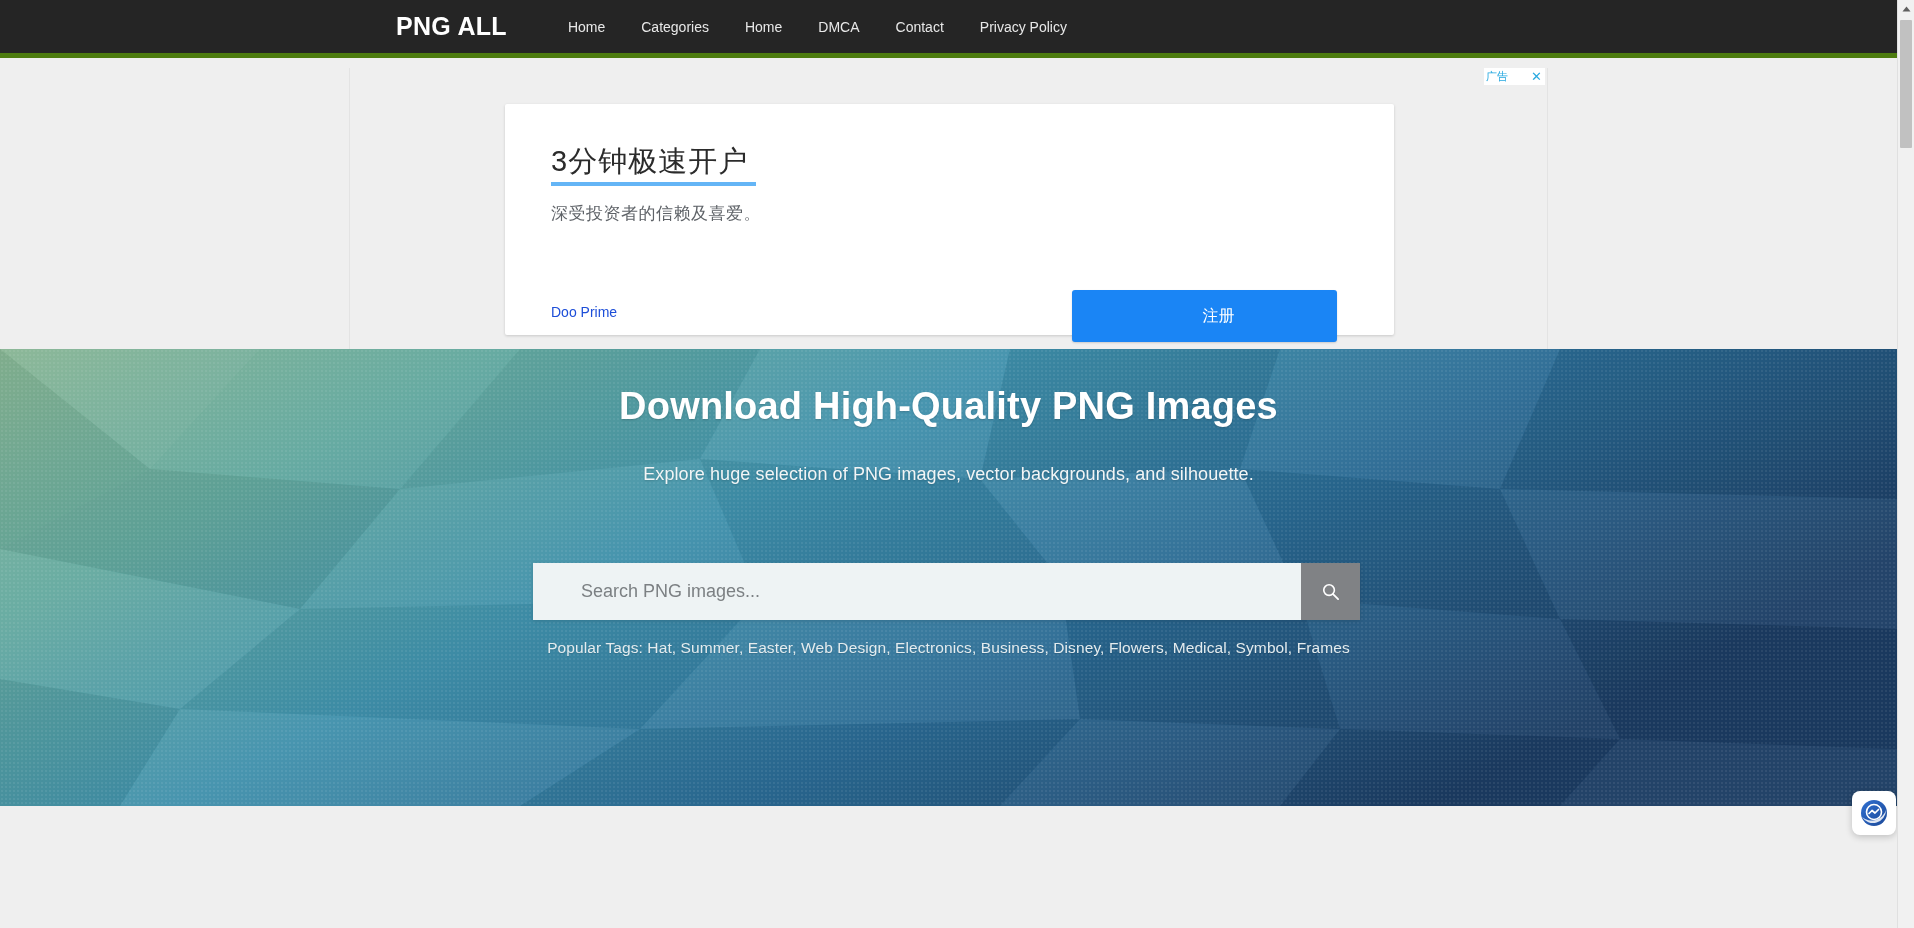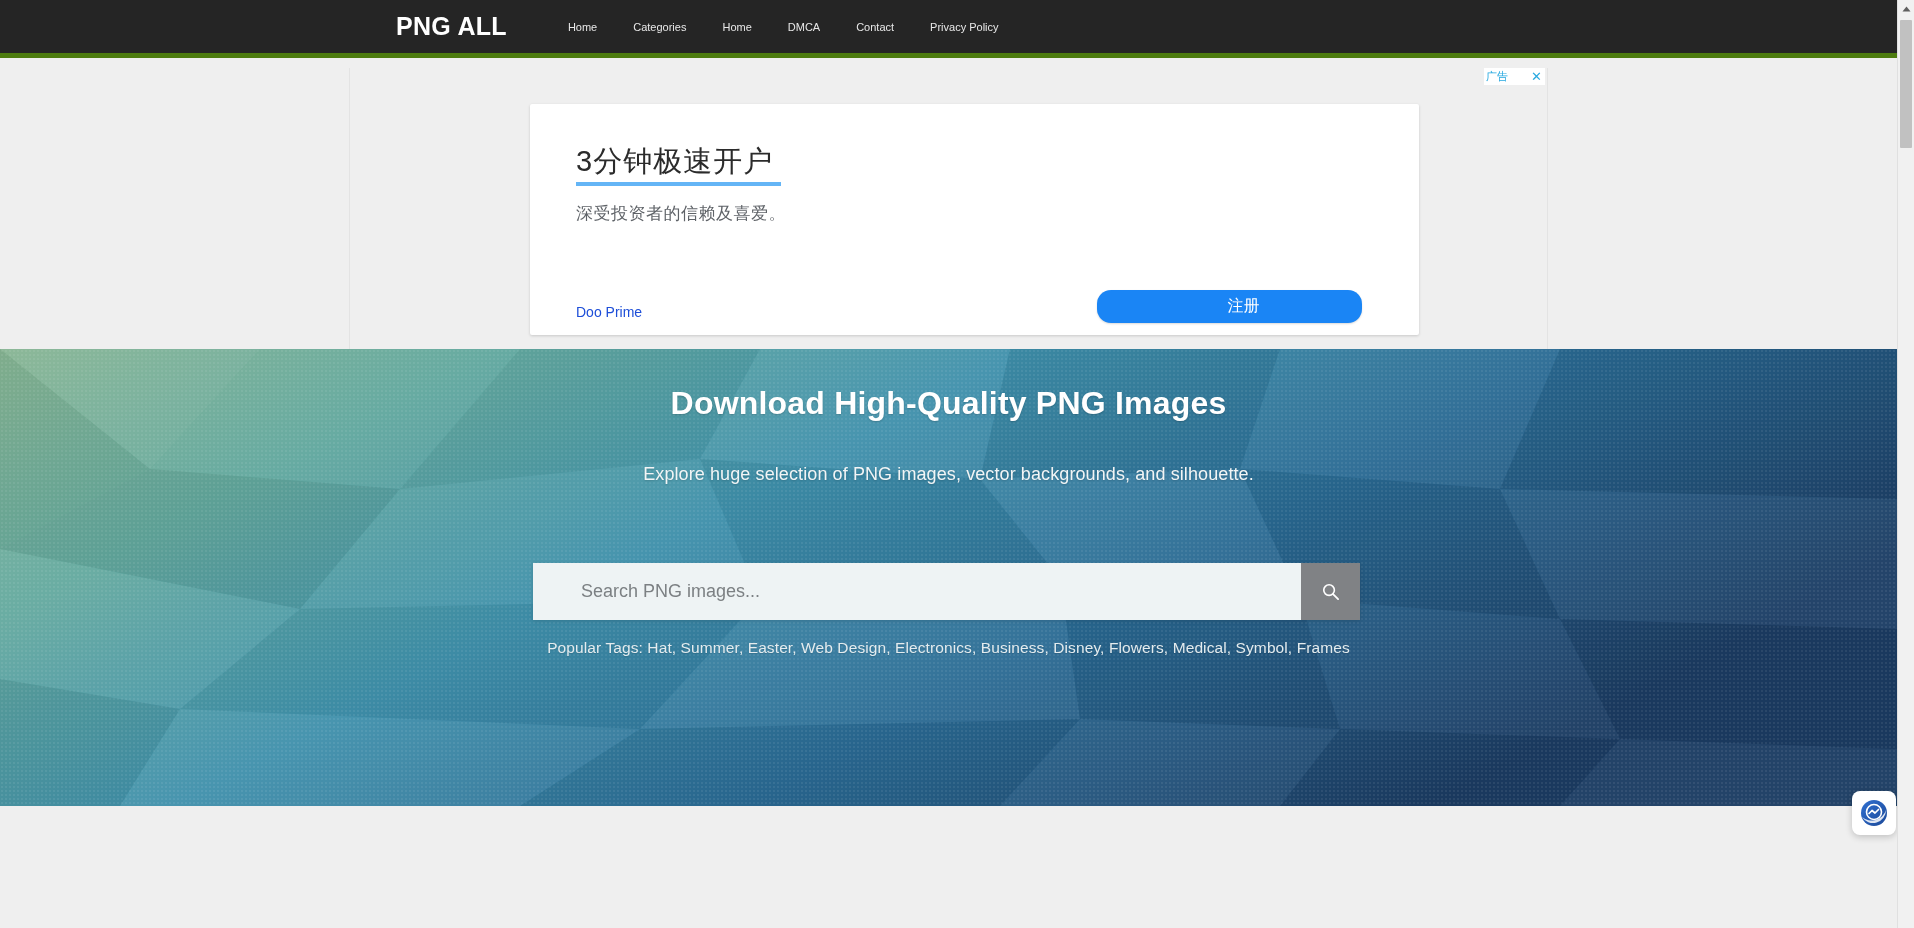--- a/index.html
+++ b/index.html
@@ -49,21 +49,21 @@
   #nav-links {
     display: flex;
     align-items: center;
     margin-left: 43px;
     list-style: none;
   }
   #nav-links li { margin-right: 0; }
   #nav-links a {
     display: block;
     color: #e8e8e8;
-    font-size: 11px;
+    font-size: 14px;
     text-decoration: none;
     padding: 10px 18px;
     white-space: nowrap;
   }
 
   
   #ad-band {
     position: absolute;
     left: 0;
     top: 58px;
@@ -106,21 +106,20 @@
   }
   #ad-card {
     position: absolute;
     left: 155px;
     top: 36px;
     width: 889px;
     height: 231px;
     background: #ffffff;
     box-shadow: 0 1px 3px rgba(0,0,0,0.16);
     border-radius: 2px;
-    margin-left: 25px;
   }
   #ad-headline {
     position: absolute;
     left: 46px;
     top: 38px;
     font-size: 29px;
     color: #2b2b2b;
     font-family: "Liberation Sans", sans-serif;
     letter-spacing: 1px;
     white-space: nowrap;
@@ -148,24 +147,24 @@
     top: 200px;
     font-size: 14px;
     color: #1d4ed8;
     white-space: nowrap;
   }
   #ad-cta {
     position: absolute;
     left: 567px;
     top: 186px;
     width: 265px;
-    height: 33px;
+    height: 52px;
     background: #1a85f5;
     border: none;
-    border-radius: 14px;
+    border-radius: 3px;
     color: #ffffff;
     font-size: 16px;
     font-family: "Liberation Sans", sans-serif;
     cursor: pointer;
     box-shadow: 0 1px 2px rgba(0,0,0,0.15);
     padding-left: 28px;
   }
 
   
   #hero {
@@ -195,21 +194,21 @@
     left: 0; top: 0;
     width: 1897px;
     height: 457px;
     text-align: center;
   }
   #hero-title {
     position: absolute;
     left: 0; right: 0;
     top: 36px;
     color: #ffffff;
-    font-size: 32px;
+    font-size: 38px;
     font-weight: bold;
     letter-spacing: 0.2px;
     text-shadow: 0 1px 2px rgba(0,0,0,0.18);
   }
   #hero-sub {
     position: absolute;
     left: 0; right: 0;
     top: 115px;
     color: #f2f5f6;
     font-size: 18px;

